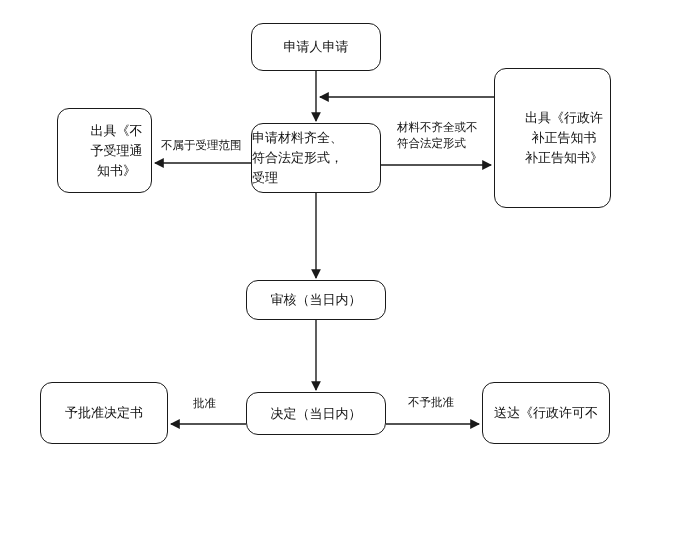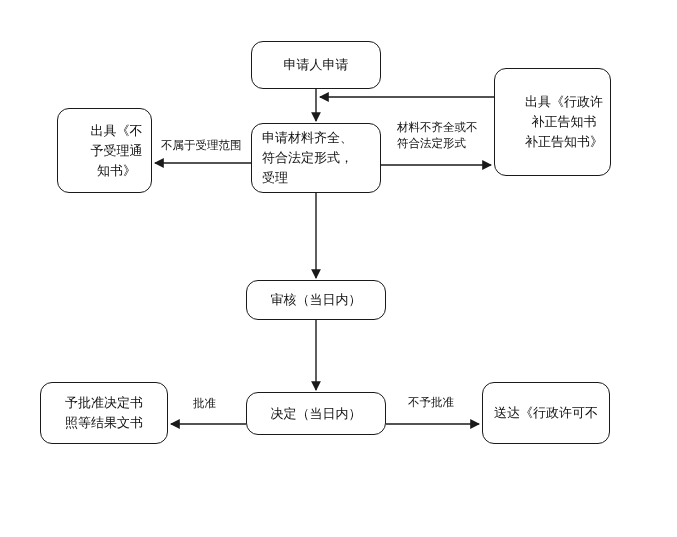--- a/index.html
+++ b/index.html
@@ -42,21 +42,20 @@
   .node .line {
     white-space: nowrap;
   }
   .node.center-align {
     align-items: center;
     text-align: center;
   }
   .node.left-align {
     align-items: flex-start;
     text-align: left;
-    padding-left: 10px;
   }
   .edge-label {
     position: absolute;
     font-size: 11.5px;
     line-height: 16px;
     color: #111111;
     background: transparent;
     white-space: nowrap;
     z-index: 3;
   }
@@ -85,53 +84,52 @@
       <line x1="316" y1="193" x2="316" y2="278" marker-end="url(#arrow)"></line>
 
       <line x1="316" y1="320" x2="316" y2="390" marker-end="url(#arrow)"></line>
 
       <line x1="246" y1="424" x2="171" y2="424" marker-end="url(#arrow)"></line>
 
       <line x1="386" y1="424" x2="479" y2="424" marker-end="url(#arrow)"></line>
     </g>
   </svg>
 
-  <div class="node center-align" style="left:251px; top:41px; width:130px; height:48px;">
+  <div class="node center-align" style="left:251px; top:23px; width:130px; height:48px;">
     <div class="line">申请人申请</div>
   </div>
 
   <div class="node left-align" style="left:251px; top:123px; width:130px; height:70px;">
     <div class="line">申请材料齐全、</div>
     <div class="line">符合法定形式，</div>
     <div class="line">受理</div>
   </div>
 
   <div class="node center-align" style="left:57px; top:108px; width:95px; height:85px;padding-left:24px;">
     <div class="line">出具《不</div>
     <div class="line">予受理通</div>
     <div class="line">知书》</div>
   </div>
 
-  <div class="node center-align" style="left:494px; top:68px; width:117px; height:108px;padding-left:23px;">
+  <div class="node center-align" style="left:494px; top:68px; width:117px; height:140px;padding-left:23px;">
     <div class="line">出具《行政许</div>
     <div class="line">补正告知书</div>
     <div class="line">补正告知书》</div>
   </div>
 
   <div class="node center-align" style="left:246px; top:280px; width:140px; height:40px;text-align:center;">
     <div class="line">审核（当日内）</div>
   </div>
 
   <div class="node center-align" style="left:246px; top:392px; width:140px; height:43px;">
     <div class="line">决定（当日内）</div>
   </div>
 
   <div class="node center-align" style="left:40px; top:382px; width:128px; height:62px;">
     <div class="line">予批准决定书</div>
-    <div class="line">照等结果文书</div>
   </div>
 
   <div class="node center-align" style="left:482px; top:382px; width:128px; height:62px;">
     <div class="line">送达《行政许可不</div>
   </div>
 
   <div class="edge-label" style="left:161px; top:137px;">
     <div>不属于受理范围</div>
   </div>
 

